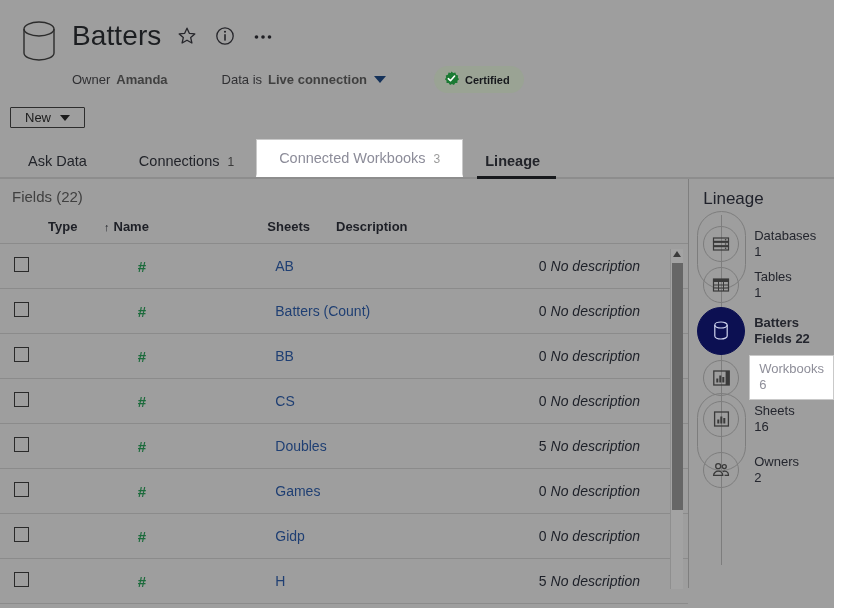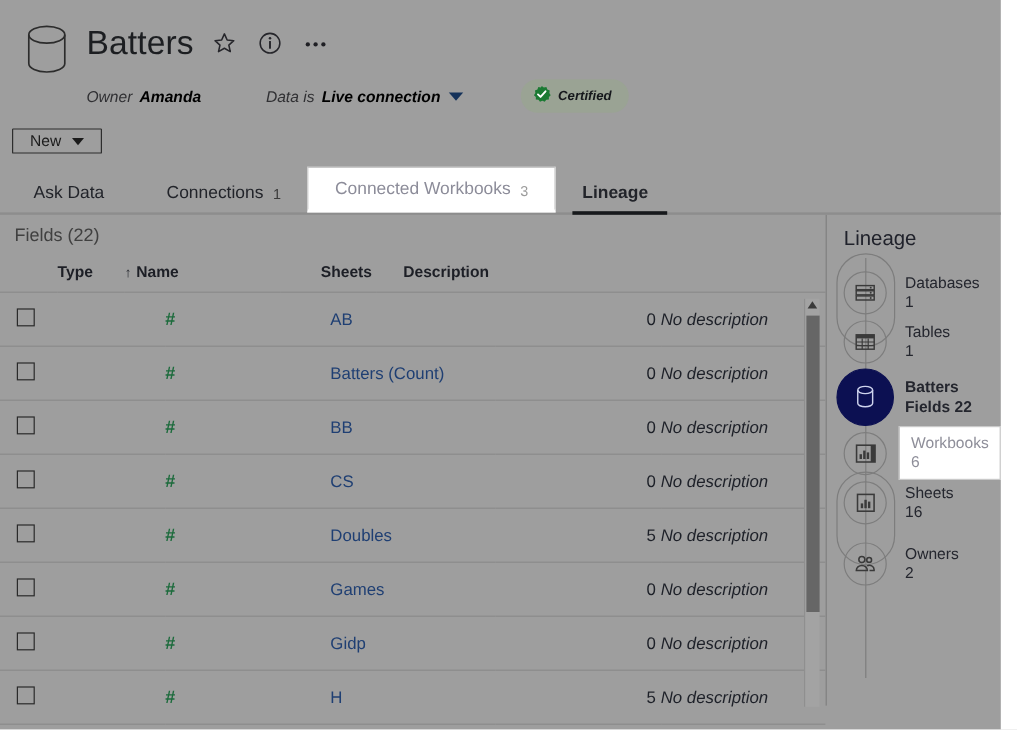--- a/index.html
+++ b/index.html
@@ -35,25 +35,25 @@
     font-size: 28px; font-weight: 400; color: #1c1e21;
     letter-spacing: .1px; line-height: 1;
   }
   .ico-btn {
     width: 24px; height: 24px;
     display: flex; align-items: center; justify-content: center;
     cursor: pointer;
   }
   .meta-line {
     display: flex; align-items: center;
-    margin-top: 8px; font-size: 13px; color: #2b2b35; font-style: italic;
+    margin-top: 8px; font-size: 13px; color: #2b2b35;
   }
   .meta-label { color: #303033; }
   .meta-link {
-    color: #000000; font-weight: bold; margin-left: 6px; cursor: pointer;
+    color: #404040; font-weight: bold; margin-left: 6px; cursor: pointer;
   }
   .meta-gap { width: 54px; }
   .conn-wrap { display: flex; align-items: center; gap: 7px; cursor: pointer; }
   .caret-down {
     width: 0; height: 0;
     border-left: 6px solid transparent;
     border-right: 6px solid transparent;
     border-top: 7px solid #15325a;
   }
   .cert-badge {

